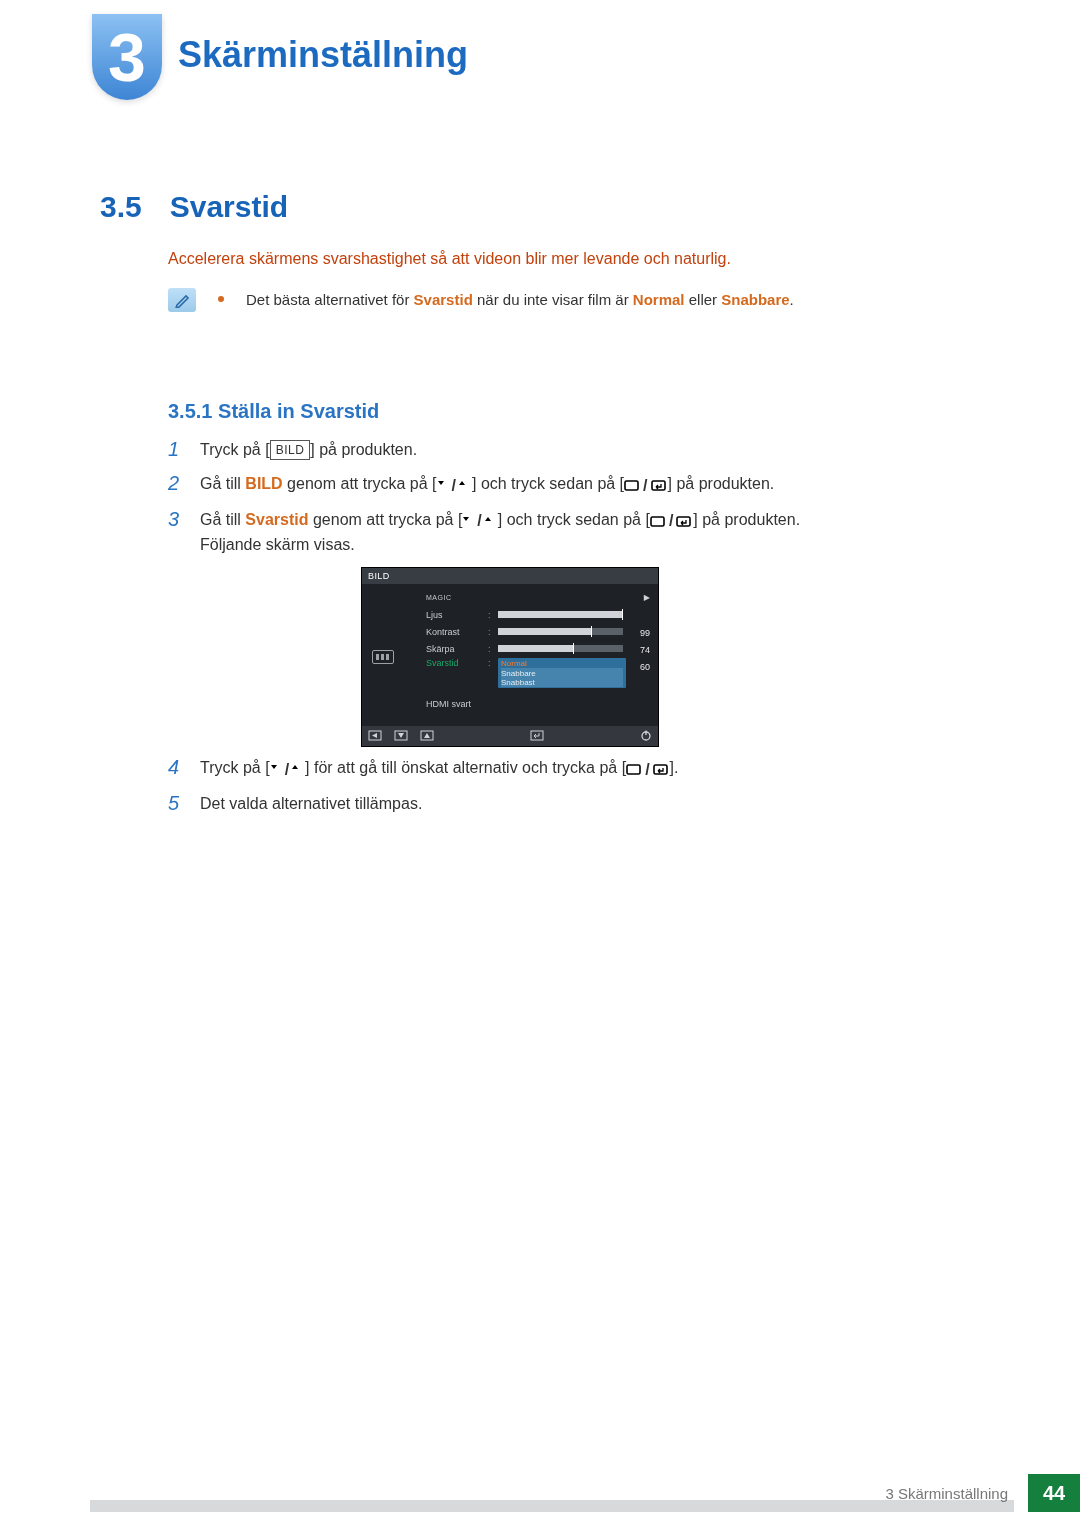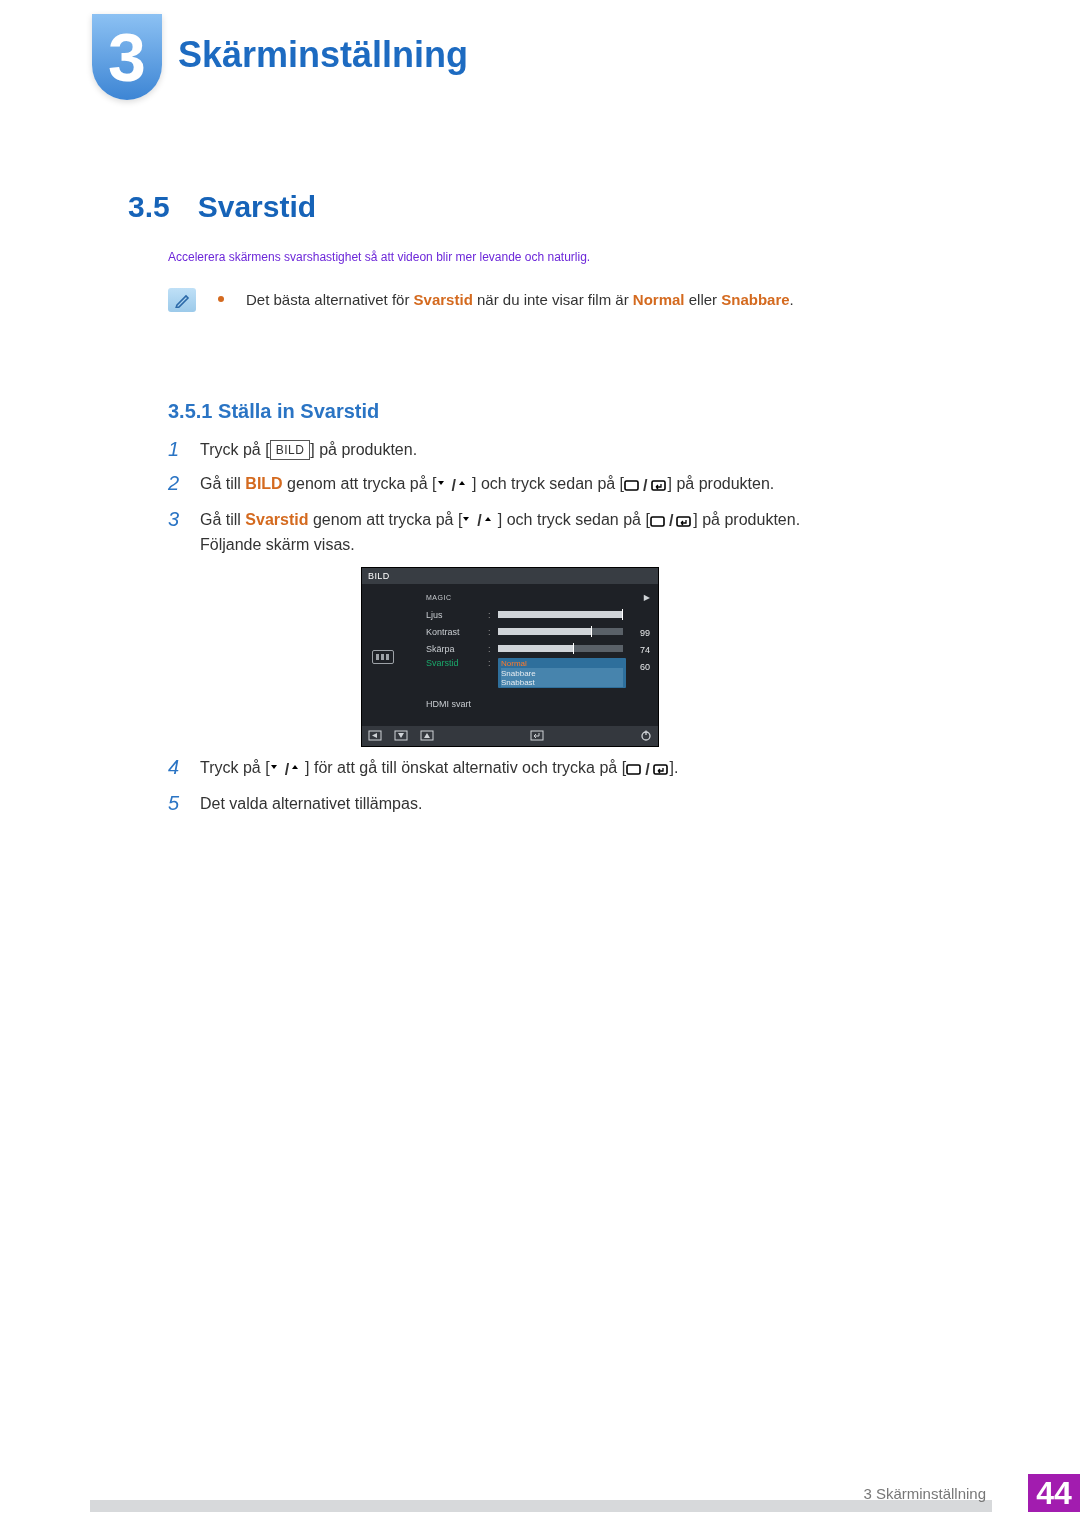--- a/index.html
+++ b/index.html
@@ -18,24 +18,24 @@
   }
   .chapter-title {
     position: absolute;
     left: 178px; top: 34px;
     font-size: 36px; font-weight: bold;
     color: #1d6bc1;
   }
 
   
   .section-row { position: absolute; left: 100px; top: 190px; display: flex; align-items: baseline; gap: 28px; }
-  .section-num { font-size: 30px; color: #1663b8; font-weight: bold; margin-left: 28px; }
+  .section-num { font-size: 30px; color: #1663b8; font-weight: bold; }
   .section-title { font-size: 30px; color: #1663b8; font-weight: bold; }
 
-  .intro { position: absolute; left: 168px; top: 250px; font-size: 12px; color: #6d28d9; }
+  .intro { position: absolute; left: 168px; top: 250px; font-size: 16px; color: #c2410c; }
 
   
   .note-icon {
     position: absolute; left: 168px; top: 288px;
     width: 28px; height: 24px;
     background: linear-gradient(#bfe0f7,#9ccaea);
     border-radius: 3px;
     display: flex; align-items: center; justify-content: center;
     color: #2c6aa9; font-size: 14px;
   }
@@ -97,21 +97,21 @@
   .osd-footer .spacer { flex:1; }
   .osd-footer .pwr { width:12px; height:12px; }
 
   
   .steps2 { position: absolute; left: 168px; top: 756px; width: 780px; font-size: 16px; }
 
   
   .footer-bar { position: absolute; left: 90px; right: 0; top: 1474px; height: 38px; display: flex; gap: 14px; }
   .footer-line { flex: 1; background: linear-gradient(to top, #d7d9db 0, #d7d9db 12px, transparent 12px); position: relative; }
   .footer-text { position: absolute; right: 6px; bottom: 10px; font-size: 15px; color: #777; }
-  .footer-page { width: 52px; background: #a21caf; color: #fff; display: flex; align-items: center; justify-content: center; font-size: 32px; font-weight: bold; margin-left: 22px; }
+  .footer-page { width: 52px; background: #15803d; color: #fff; display: flex; align-items: center; justify-content: center; font-size: 20px; font-weight: bold; }
 </style>
 </head>
 <body>
 
 <div class="chapter-badge">3</div>
 <div class="chapter-title">Skärminställning</div>
 
 <div class="section-row">
   <span class="section-num">3.5</span>
   <span class="section-title">Svarstid</span>

